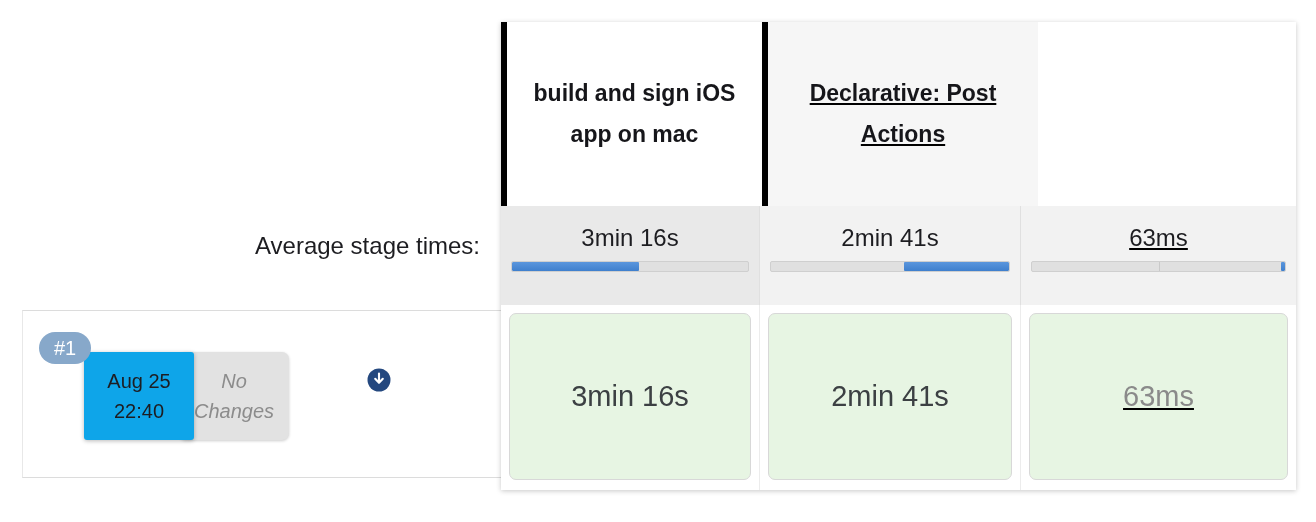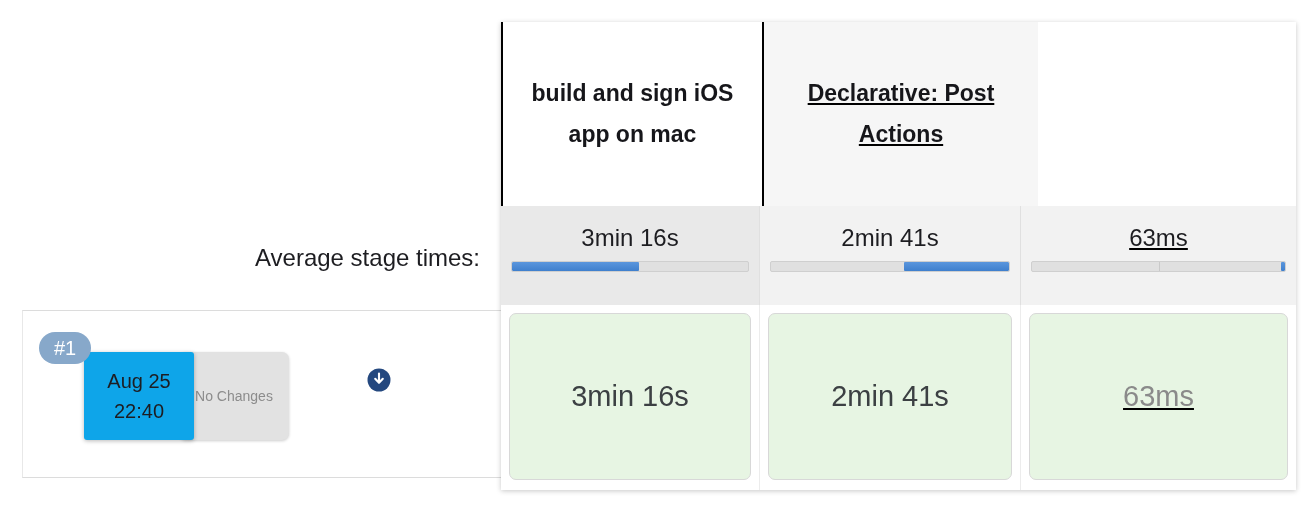--- a/index.html
+++ b/index.html
@@ -27,21 +27,21 @@
 
   #avg-labels {
     position: absolute;
     left: 0; top: 225px;
     width: 480px;
     text-align: right;
     color: #1d1d21;
     font-size: 24px;
     line-height: 42px;
   }
-  #avg-labels .line { display: block; white-space: nowrap; margin-top: 12px; }
+  #avg-labels .line { display: block; white-space: nowrap; }
   #avg-full-word { text-decoration: underline; }
 
   #runs-table {
     position: absolute;
     left: 22px; top: 310px;
     width: 479px; height: 168px;
     background: #ffffff;
     border-top: 1px solid #dcdcdc;
     border-bottom: 1px solid #dcdcdc;
     border-left: 1px solid #e8e8e8;
@@ -90,23 +90,24 @@
     width: 110px; height: 88px;
     background: #e2e2e2;
     border-radius: 7px;
     box-shadow: 0 1px 3px rgba(0,0,0,0.20);
     z-index: 1;
     display: flex;
     align-items: center;
     justify-content: center;
     text-align: center;
     color: #8c8c8c;
-    font-size: 14px;
+    font-size: 20px;
     line-height: 30px;
     padding: 0 8px;
+    font-style: italic;
   }
 
   #run-download-icon {
     position: absolute;
     left: 343px; top: 56px;
     width: 26px; height: 26px;
     z-index: 2;
     cursor: pointer;
   }
 
@@ -148,21 +149,21 @@
     justify-content: center;
     text-align: center;
     padding: 0 10px;
     font-size: 23px;
     font-weight: bold;
     line-height: 41px;
     color: #16161a;
   }
   .head-cell.shade { background: #f6f6f6; }
   .head-cell.plain { background: #ffffff; }
-  .col.c1 .head-cell, .col.c2 .head-cell { border-left: 2px solid #000000; }
+  .col.c1 .head-cell, .col.c2 .head-cell { border-left: 6px solid #000000; }
 
   .avg-cell {
     height: 100%;
     position: relative;
     display: flex;
     flex-direction: column;
     align-items: center;
     padding-top: 16px;
     background: #e9e9e9;
   }

